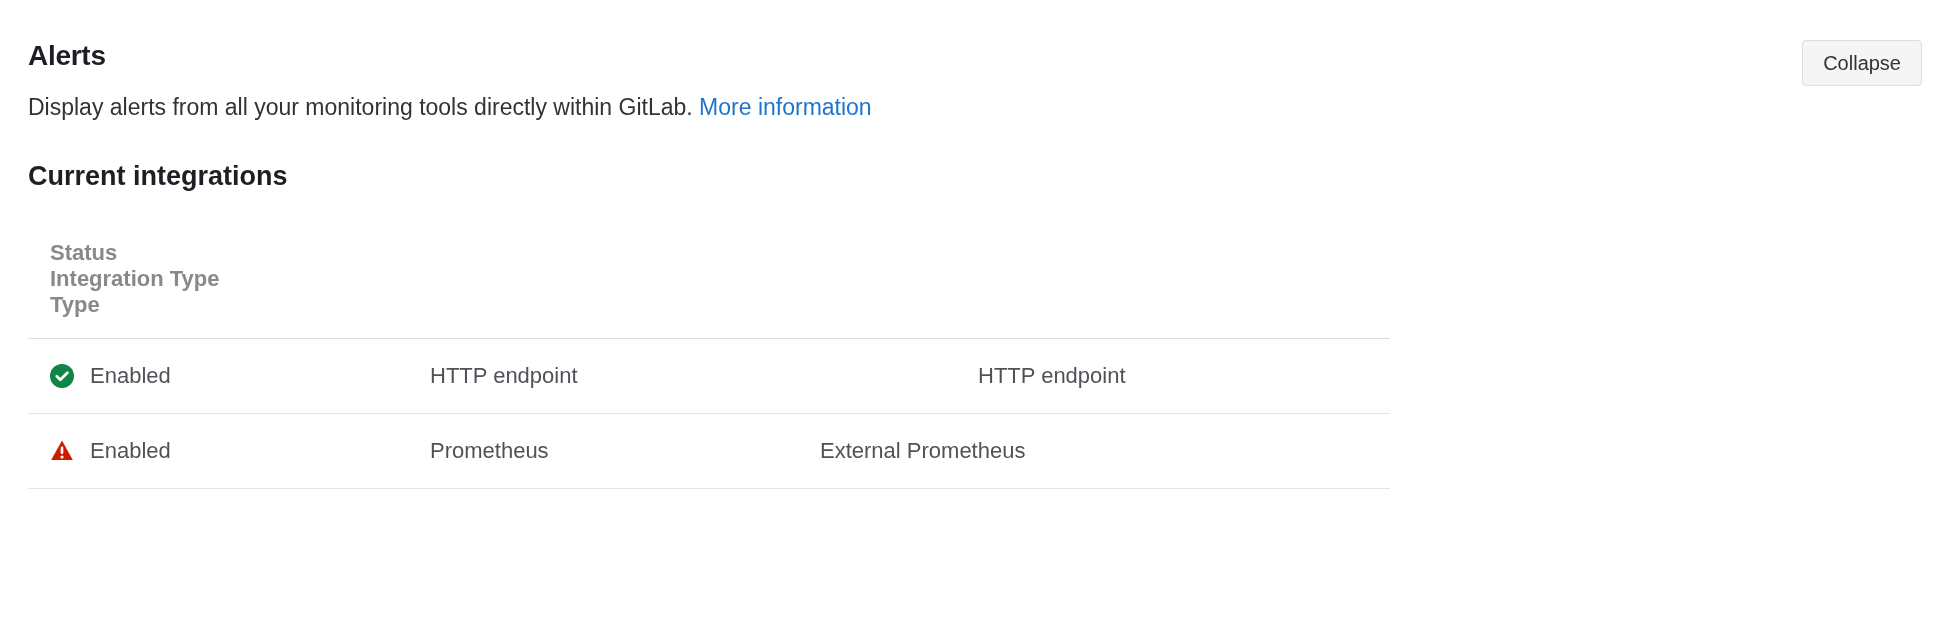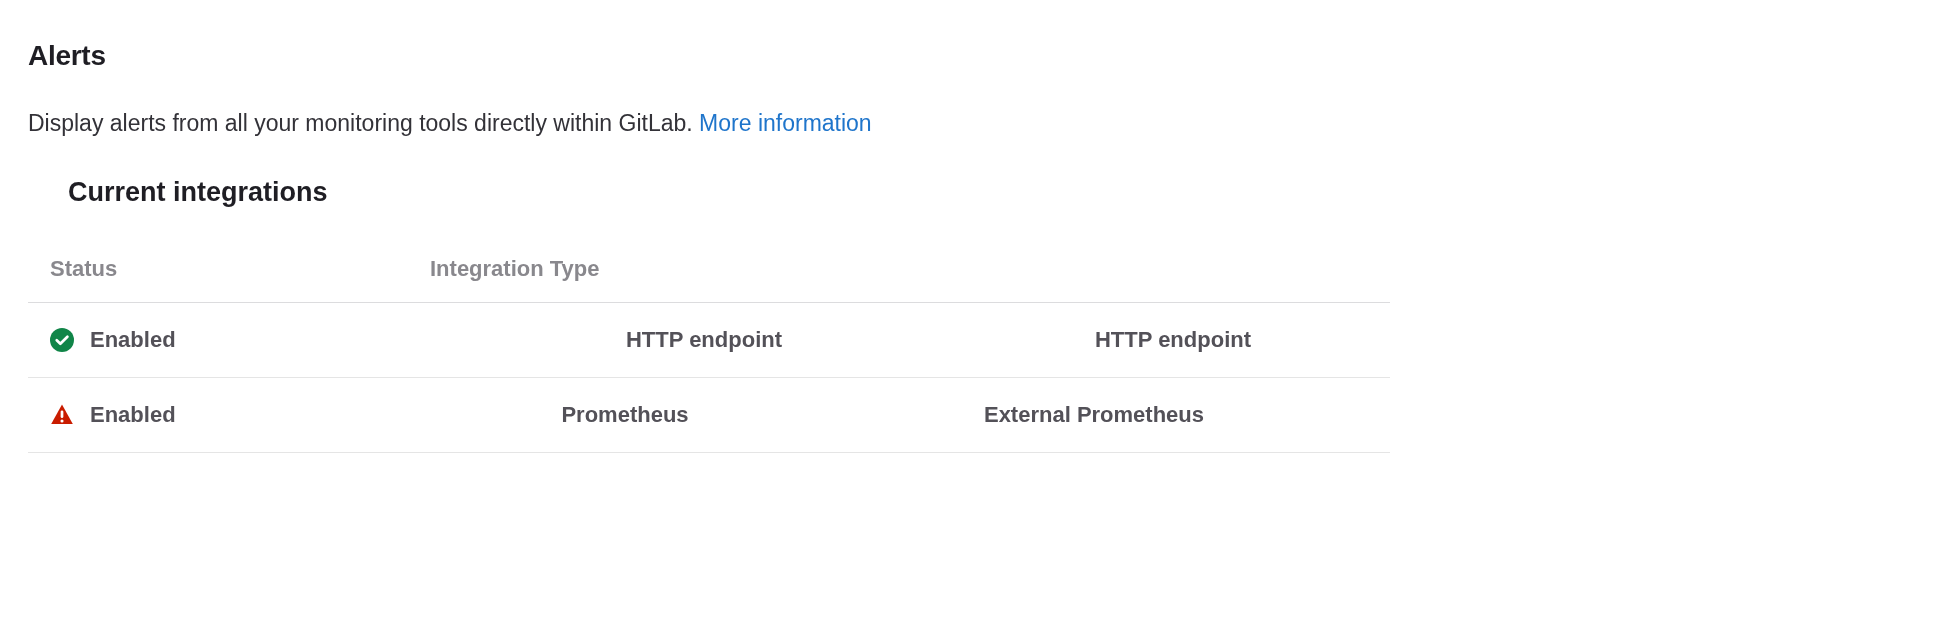--- a/index.html
+++ b/index.html
@@ -24,21 +24,20 @@
       font-weight: 700;
       color: #1f1e24;
       letter-spacing: -0.01em;
       margin-bottom: 22px;
     }
     .description {
       font-size: 23px;
       color: #333238;
       margin-bottom: 40px;
       font-weight: 400;
-      margin-top: 16px;
     }
     .description .link {
       color: #1f75cb;
       text-decoration: none;
       cursor: pointer;
     }
     .collapse-btn {
       background: #fff;
       border: 1px solid #dcdcde;
       border-radius: 4px;
@@ -48,50 +47,49 @@
       cursor: pointer;
       font-weight: 400;
       line-height: 1.2;
       background: #f5f5f5;
     }
     .section-heading {
       font-size: 27px;
       font-weight: 700;
       color: #1f1e24;
       margin-bottom: 28px;
-      margin-left: 40px;
     }
     .integrations-table {
       width: 1362px;
     }
     .table-header {
       display: flex;
       padding: 20px 22px;
       border-bottom: 1px solid #dcdcde;
+      flex-direction: column;
     }
     .th {
       font-size: 22px;
       font-weight: 600;
       color: #89888d;
     }
     .col-status { width: 380px; }
     .col-name { width: 548px; }
     .col-type { flex: 1; }
     .table-row {
       display: flex;
       align-items: center;
       padding: 24px 22px;
       border-bottom: 1px solid #e5e5e5;
       cursor: pointer;
     }
     .row-cell {
       font-size: 22px;
       color: #535158;
-      font-weight: 700;
-      text-align: center;
+      font-weight: 400;
     }
     .status-cell {
       display: flex;
       align-items: center;
       gap: 16px;
     }
     .status-icon {
       width: 24px;
       height: 24px;
       display: inline-flex;
@@ -100,32 +98,34 @@
       flex-shrink: 0;
     }
     .status-icon svg { width: 100%; height: 100%; display: block; }
   </style>
 </head>
 <body>
 
 <div class="container">
   <div class="header-row">
     <h1 class="page-title">Alerts</h1>
+    <button class="collapse-btn">Collapse</button>
   </div>
 
   <p class="description">
     <span>Display alerts from all your monitoring tools directly within GitLab. </span><a class="link">More information</a>
   </p>
 
   <h2 class="section-heading">Current integrations</h2>
 
   <div class="integrations-table">
     <div class="table-header">
       <div class="th col-status">Status</div>
       <div class="th col-name">Integration Type</div>
+      <div class="th col-type">Type</div>
     </div>
 
     <div class="table-row">
       <div class="row-cell col-status status-cell">
         <span class="status-icon">
           <svg viewBox="0 0 16 16">
               <circle cx="8" cy="8" r="8" fill="#108548"></circle>
               <path d="M4.5 8.2 L6.9 10.5 L11.6 5.8" stroke="#fff" stroke-width="1.8" fill="none" stroke-linecap="round" stroke-linejoin="round"></path>
             </svg>
         </span>

